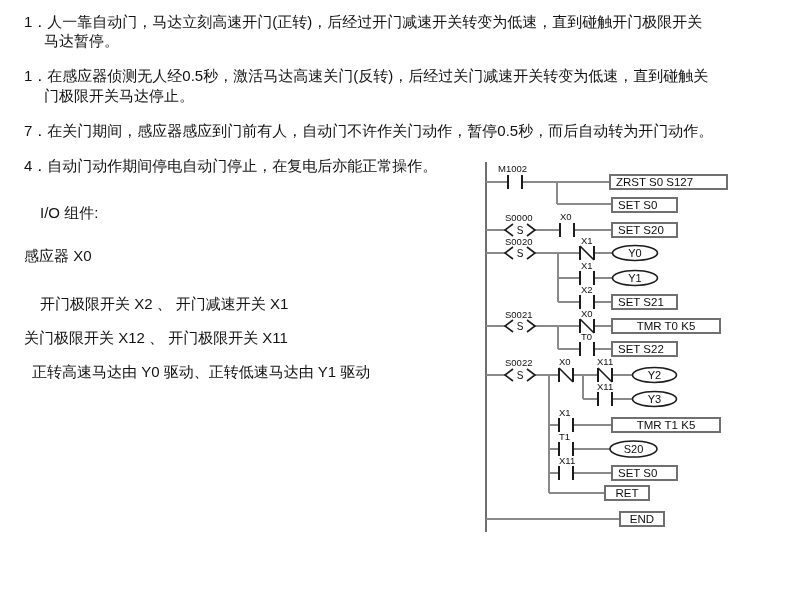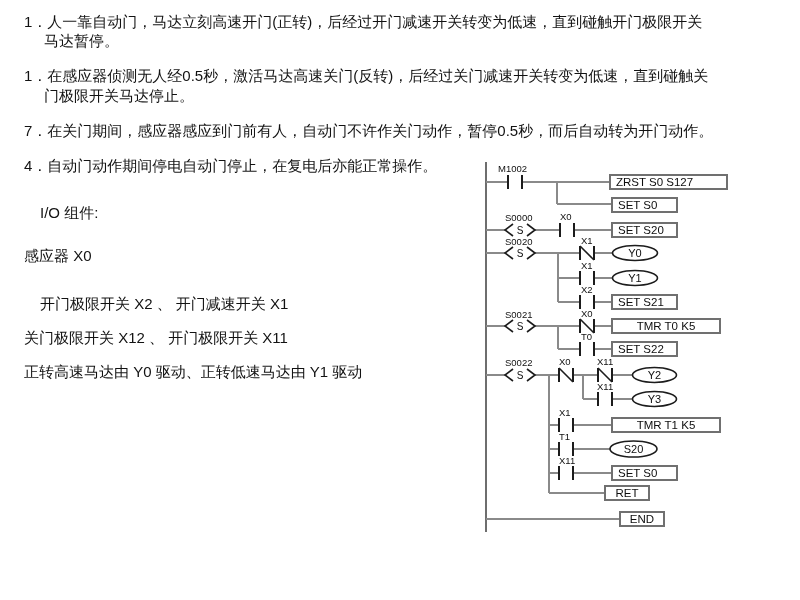--- a/index.html
+++ b/index.html
@@ -27,21 +27,21 @@
   <div class="docline" style="left:24px;top:12px;">1．人一靠自动门，马达立刻高速开门(正转)，后经过开门减速开关转变为低速，直到碰触开门极限开关</div>
   <div class="docline indent" style="top:31px;">马达暂停。</div>
   <div class="docline" style="left:24px;top:66px;">1．在感应器侦测无人经0.5秒，激活马达高速关门(反转)，后经过关门减速开关转变为低速，直到碰触关</div>
   <div class="docline indent" style="top:86px;">门极限开关马达停止。</div>
   <div class="docline" style="left:24px;top:121px;">7．在关门期间，感应器感应到门前有人，自动门不许作关门动作，暂停0.5秒，而后自动转为开门动作。</div>
   <div class="docline" style="left:24px;top:156px;">4．自动门动作期间停电自动门停止，在复电后亦能正常操作。</div>
   <div class="docline" style="left:40px;top:203px;">I/O 组件:</div>
   <div class="docline" style="left:24px;top:246px;">感应器 X0</div>
   <div class="docline" style="left:24px;top:294px;margin-left:16px;">开门极限开关 X2  、 开门减速开关 X1</div>
   <div class="docline" style="left:24px;top:328px;">关门极限开关 X12 、 开门极限开关 X11</div>
-  <div class="docline" style="left:24px;top:362px;">正转高速马达由 Y0 驱动、正转低速马达由 Y1 驱动</div>
+  <div class="docline" style="left:32px;top:362px;">正转高速马达由 Y0 驱动、正转低速马达由 Y1 驱动</div>
 
   <svg width="320" height="380" viewBox="0 0 320 380" style="position:absolute;left:480px;top:160px;">
 
     <path class="rail" d="M6 2 V372"></path>
 
     <path class="wire" d="
       M6 22 H28 M42 22 H132 M77 22 V44 M77 44 H132
       M6 70 H25 M55 70 H80 M94 70 H132
       M6 93 H25 M55 93 H100 M114 93 H133 M78 93 V142 M78 118 H100 M114 118 H133 M78 142 H100 M114 142 H132
       M6 166 H25 M55 166 H100 M114 166 H132 M78 166 V189 M78 189 H100 M114 189 H132

